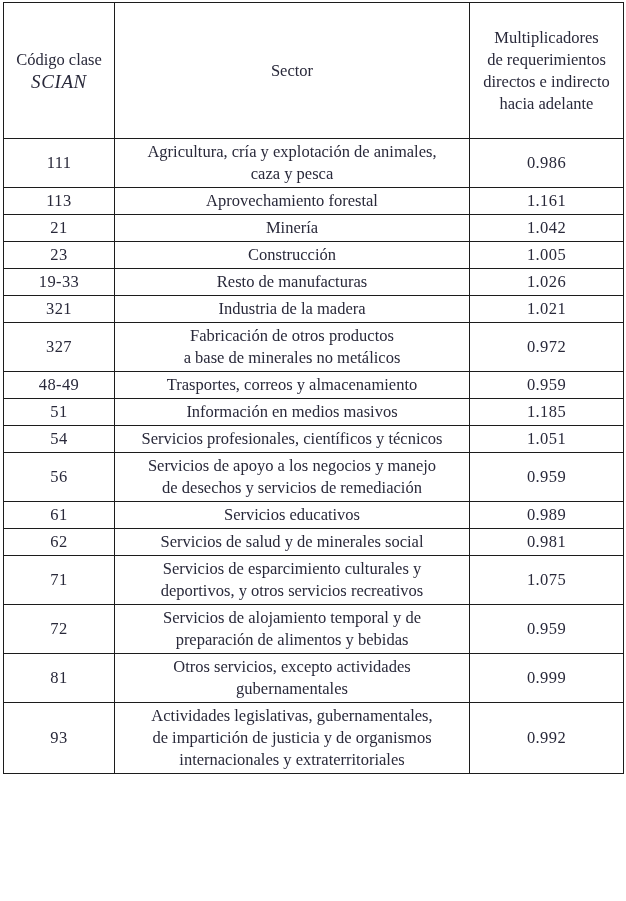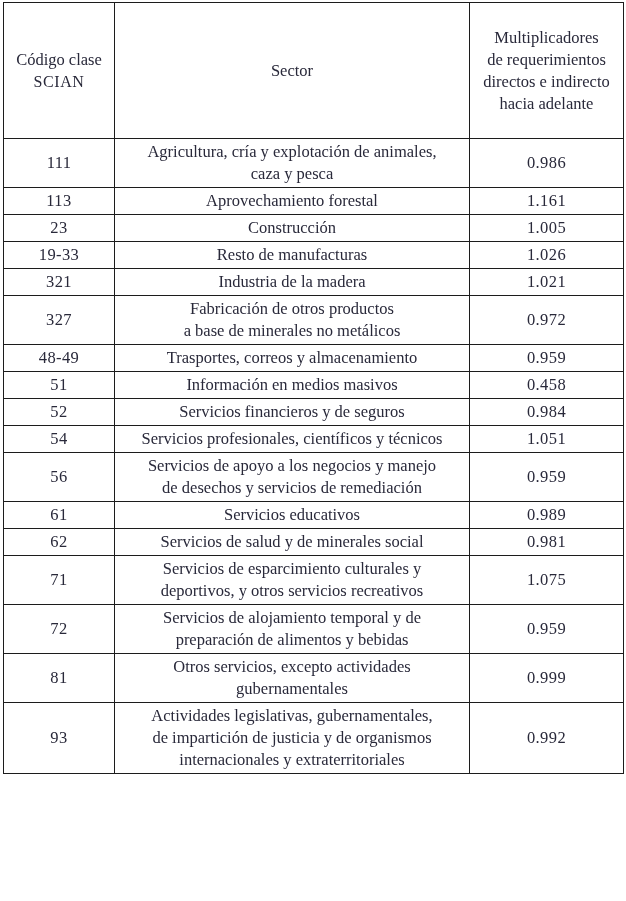--- a/index.html
+++ b/index.html
@@ -36,22 +36,23 @@
     font-size: 16.5px;
     line-height: 22px;
     padding: 2px 4px;
     font-weight: normal;
   }
   table.scian-table thead th {
     height: 93px;
     padding: 21px 4px;
   }
   th .smallcaps {
-    font-size: 16px;
+    font-size: 19px;
     letter-spacing: 0.6px;
+    font-style: italic;
   }
   .multiline, td.sector {
     white-space: pre-line;
   }
   td.code, td.value {
     letter-spacing: 0.4px;
   }
 </style>
 </head>
 <body style="--text-color: #29293a; --border-color: #1c1c1c; background: rgb(255, 255, 255);">
@@ -83,20 +84,25 @@
 caza y pesca</td>
     <td class="value">0.986</td>
   </tr>
 
   <tr>
     <td class="code">113</td>
     <td class="sector">Aprovechamiento forestal</td>
     <td class="value">1.161</td>
   </tr>
 
+  <tr>
+    <td class="code">21</td>
+    <td class="sector">Minería</td>
+    <td class="value">1.042</td>
+  </tr>
 
 
   <tr>
     <td class="code">23</td>
     <td class="sector">Construcción</td>
     <td class="value">1.005</td>
   </tr>
 
   <tr>
     <td class="code">19-33</td>
@@ -120,28 +126,23 @@
 
   <tr>
     <td class="code">48-49</td>
     <td class="sector">Trasportes, correos y almacenamiento</td>
     <td class="value">0.959</td>
   </tr>
 
   <tr>
     <td class="code">51</td>
     <td class="sector">Información en medios masivos</td>
-    <td class="value">0.458</td>
+    <td class="value">1.185</td>
   </tr>
 
-  <tr>
-    <td class="code">52</td>
-    <td class="sector">Servicios financieros y de seguros</td>
-    <td class="value">0.984</td>
-  </tr>
 
 
   <tr>
     <td class="code">54</td>
     <td class="sector">Servicios profesionales, científicos y técnicos</td>
     <td class="value">1.051</td>
   </tr>
 
   <tr>
     <td class="code">56</td>

